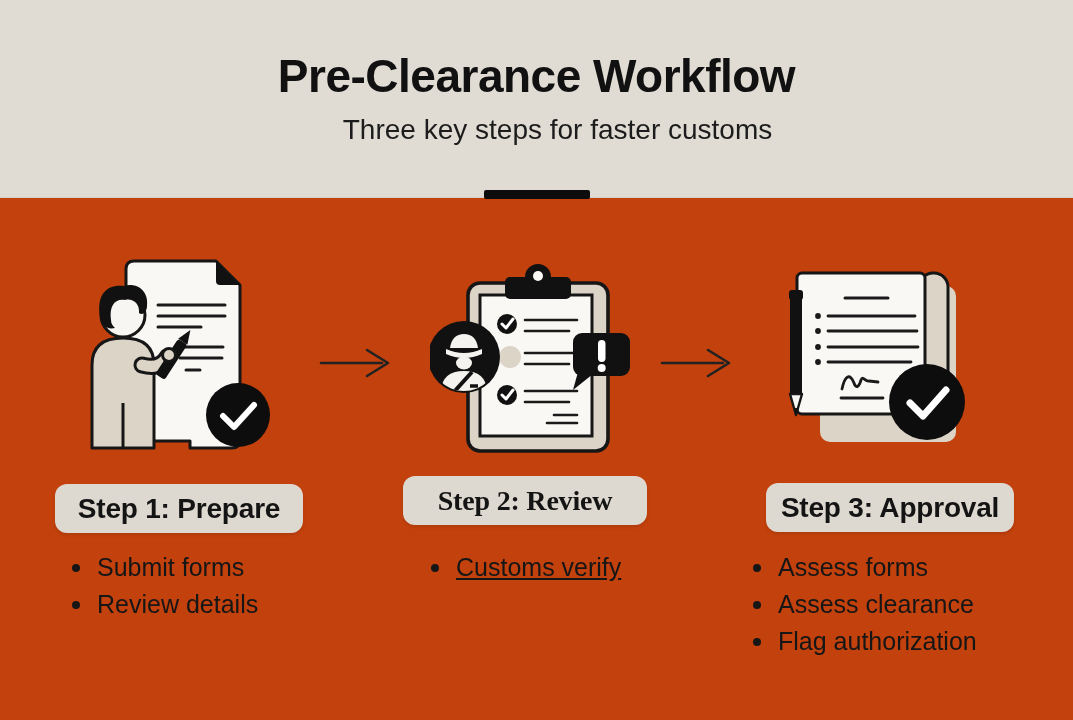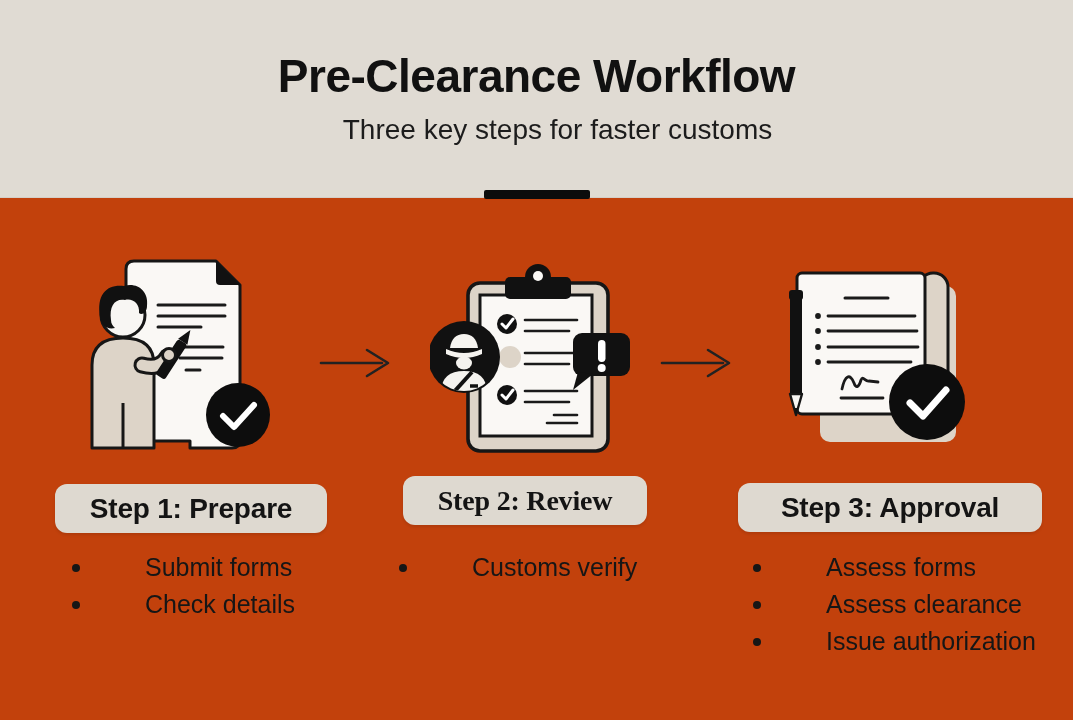--- a/index.html
+++ b/index.html
@@ -45,33 +45,33 @@
   .arrow2{left:659px;top:345px;}
   
   .badge{
     position:absolute;height:49px;
     background:#ded9d0;border-radius:12px;
     display:flex;align-items:center;justify-content:center;
     font-size:28px;font-weight:700;color:#141414;
     box-shadow:0 2px 3px rgba(0,0,0,0.10);
     letter-spacing:-0.2px;
   }
-  .badge1{left:55px;top:484px;width:272px;}
+  .badge1{left:55px;top:484px;width:248px;}
   .badge2{left:403px;top:476px;width:244px;font-family:Liberation Serif, serif;}
-  .badge3{left:738px;top:483px;width:304px;}
+  .badge3{left:766px;top:483px;width:248px;}
   
   .bullets{
     position:absolute;
     font-size:25px;color:#161616;
   }
   .bullets1{left:72px;top:549px;}
-  .bullets2{left:399px;top:549px;}
+  .bullets2{left:431px;top:549px;text-decoration:underline;}
   .bullets3{left:753px;top:549px;}
   .bullet-row{
-    display:flex;align-items:center;height:37px;gap:48px;
+    display:flex;align-items:center;height:37px;
   }
   .dot{
     width:8px;height:8px;border-radius:50%;
     background:#161616;margin-right:17px;flex:none;
   }
 </style>
 </head>
 <body>
 
 <div class="stage">
@@ -224,21 +224,21 @@
     <span>Step 3: Approval</span>
   </div>
 
   <div class="bullets bullets1">
     <div class="bullet-row">
       <span class="dot"></span>
       <span>Submit forms</span>
     </div>
     <div class="bullet-row">
       <span class="dot"></span>
-      <span>Check details</span>
+      <span>Review details</span>
     </div>
   </div>
 
   <div class="bullets bullets2">
     <div class="bullet-row">
       <span class="dot"></span>
       <span>Customs verify</span>
     </div>
   </div>
 
@@ -246,17 +246,17 @@
     <div class="bullet-row">
       <span class="dot"></span>
       <span>Assess forms</span>
     </div>
     <div class="bullet-row">
       <span class="dot"></span>
       <span>Assess clearance</span>
     </div>
     <div class="bullet-row">
       <span class="dot"></span>
-      <span>Issue authorization</span>
+      <span>Flag authorization</span>
     </div>
   </div>
 
 </div>
 
 </body></html>

